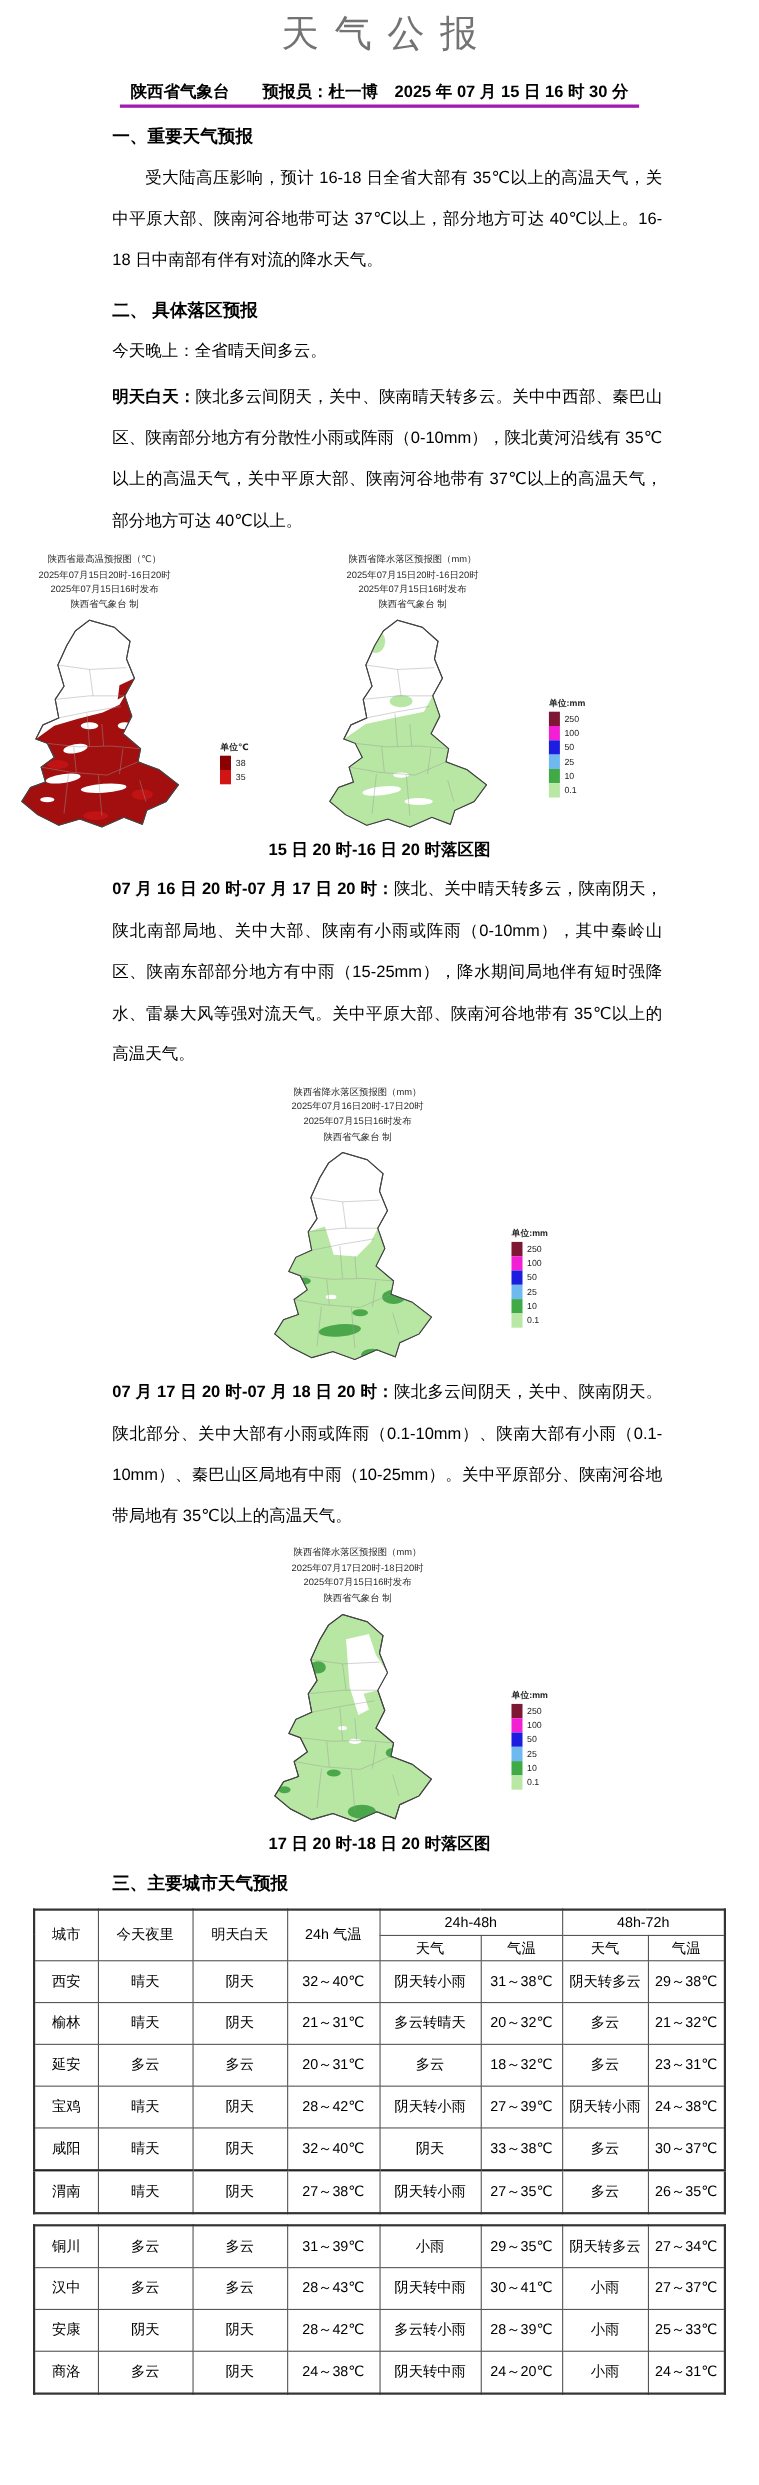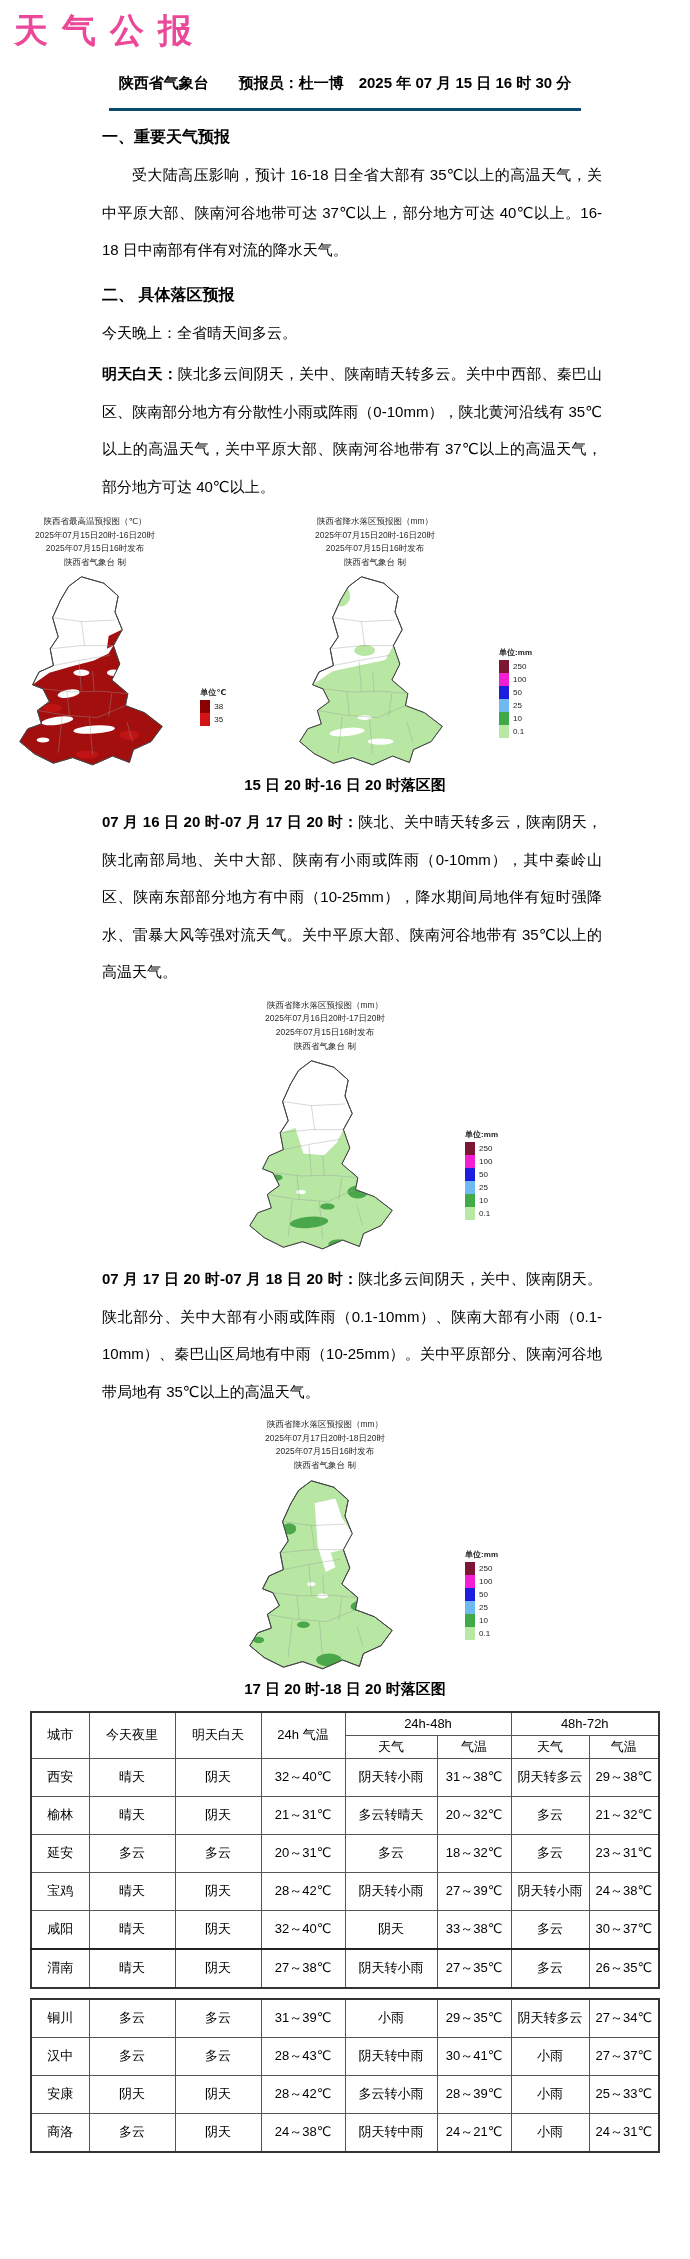--- a/index.html
+++ b/index.html
@@ -1,22 +1,22 @@
 <!DOCTYPE html>
 <html><head>
 <meta charset="utf-8">
 <style>
   html,body { margin:0; padding:0; background:#ffffff; }
   .page { position:relative; width:690px; min-height:2259px; background:#fff; box-sizing:border-box;
           font-family:"Liberation Sans","DejaVu Sans",sans-serif; color:#141414; padding-top:6px; }
-  .doc-title { text-align:left; color:#ec4899; font-size:34px; font-weight:bold;
+  .doc-title { text-align:center; color:#737373; font-size:34px; font-weight:normal;
                letter-spacing:14px; margin:2px 0 20px 14px; }
   .issuer-wrap { text-align:center; margin:0 0 12px; }
   .issuer { display:inline-block; font-weight:bold; font-size:15px; color:#000;
-            padding:0 10px 15px; border-bottom:3px solid #0c4a6e; }
+            padding:0 10px 2px; border-bottom:3px solid #a21caf; }
   h2.sec { font-size:16px; font-weight:bold; margin:16px 88px 8px 102px; color:#000; }
   p.body { font-size:15px; line-height:2.5; text-align:justify; margin:4px 88px 4px 102px; color:#000; }
   p.indent { text-indent:2em; }
   p.body b { font-weight:bold; }
   .caption { text-align:center; font-weight:bold; font-size:15px; margin:4px 0 8px; color:#000; }
 
   .map-pair { display:flex; justify-content:flex-start; gap:90px; margin:10px 0 2px; }
   .map-single { display:flex; justify-content:center; margin:8px 40px 2px 0; }
   .map-block { position:relative; width:190px; text-align:center; }
   .map-meta { font-size:8.5px; color:#2a2a2a; line-height:1.6; white-space:nowrap; }
@@ -181,21 +181,21 @@
           </div>
         <div class="lrow">
             <span class="sw" style="background-color: rgb(185, 232, 165);"></span>
             <span class="lb">0.1</span>
           </div>
       </div>
     </div>
   </div>
   <p class="caption">15 日 20 时-16 日 20 时落区图</p>
 
-  <p class="body"><b>07 月 16 日 20 时-07 月 17 日 20 时：</b><span>陕北、关中晴天转多云，陕南阴天，陕北南部局地、关中大部、陕南有小雨或阵雨（0-10mm），其中秦岭山区、陕南东部部分地方有中雨（10-25mm），降水期间局地伴有短时强降水、雷暴大风等强对流天气。关中平原大部、陕南河谷地带有 35℃以上的高温天气。</span></p>
+  <p class="body"><b>07 月 16 日 20 时-07 月 17 日 20 时：</b><span>陕北、关中晴天转多云，陕南阴天，陕北南部局地、关中大部、陕南有小雨或阵雨（0-10mm），其中秦岭山区、陕南东部部分地方有中雨（15-25mm），降水期间局地伴有短时强降水、雷暴大风等强对流天气。关中平原大部、陕南河谷地带有 35℃以上的高温天气。</span></p>
 
   <div class="map-single">
     <div class="map-block">
       <div class="map-meta">
         <div>陕西省降水落区预报图（mm）</div>
         <div>2025年07月16日20时-17日20时</div>
         <div>2025年07月15日16时发布</div>
         <div>陕西省气象台 制</div>
       </div>
       <svg class="mapsvg" viewBox="0 0 210 250">
@@ -331,20 +331,21 @@
           </div>
         <div class="lrow">
             <span class="sw" style="background-color: rgb(185, 232, 165);"></span>
             <span class="lb">0.1</span>
           </div>
       </div>
     </div>
   </div>
   <p class="caption">17 日 20 时-18 日 20 时落区图</p>
 
+  <h2 class="sec">三、主要城市天气预报</h2>
 
   <table class="wt">
     <colgroup>
         <col style="width:58px">
         <col style="width:86px">
         <col style="width:86px">
         <col style="width:84px">
         <col style="width:92px">
         <col style="width:74px">
         <col style="width:78px">
@@ -471,20 +472,20 @@
           <td>28～39℃</td>
           <td>小雨</td>
           <td>25～33℃</td>
         </tr>
       <tr>
           <td>商洛</td>
           <td>多云</td>
           <td>阴天</td>
           <td>24～38℃</td>
           <td>阴天转中雨</td>
-          <td>24～21℃</td>
+          <td>24～20℃</td>
           <td>小雨</td>
           <td>24～31℃</td>
         </tr>
     </tbody>
   </table>
 
 </div>
 
 </body></html>

